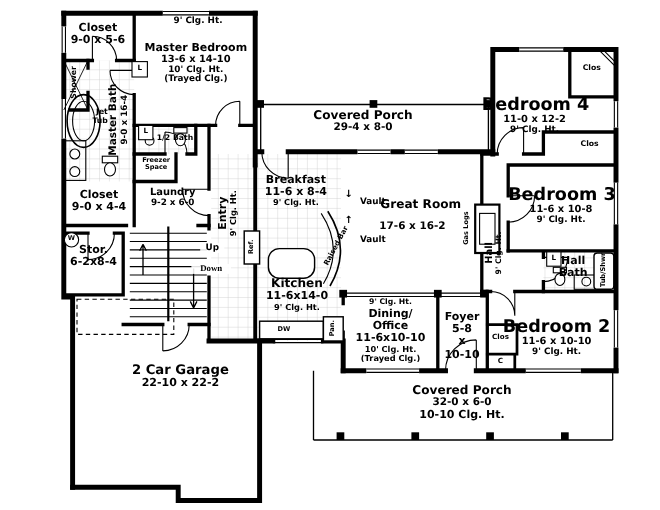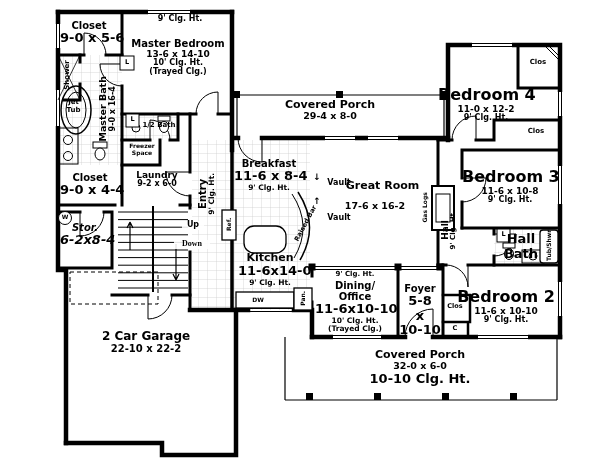--- a/index.html
+++ b/index.html
@@ -5,21 +5,21 @@
   html,body{margin:0;padding:0;background:#fff;}
   .plan{position:relative;width:600px;height:464px;background:#fff;overflow:hidden;
         font-family:"DejaVu Sans","Liberation Sans",sans-serif;border-radius:14px;}
   .plan svg{position:absolute;left:0;top:0;}
   .lbl{position:absolute;font-weight:bold;color:#000;text-align:center;
        line-height:1.12;white-space:nowrap;}
   .lbl span{display:block;}
   .vert{transform:rotate(-90deg);}
   .bar{transform:rotate(-62deg);}
   .s12{font-size:12px}.s11{font-size:11px}.s105{font-size:16px}.s10{font-size:10px}
-  .s95{font-size:9.5px}.s9{font-size:9px}.s85{font-size:13px}.s8{font-size:8px}
+  .s95{font-size:9.5px}.s9{font-size:9px}.s85{font-size:10px}.s8{font-size:8px}
   .s75{font-size:7.5px}.s7{font-size:7px}.s65{font-size:6.5px}.s6{font-size:6px}
   .halo{background:rgba(255,255,255,.88);padding:0 1px;margin-left:36px;}
 </style>
 </head>
 <body>
 
 <div class="plan">
 
 <svg width="600" height="464" viewBox="0 0 600 464">
   <defs>
@@ -212,21 +212,21 @@
 
 <div class="lbl vert s7" style="left:46px;top:71px;width:44px;">
   <span>Shower</span>
 </div>
 
 <div class="lbl vert" style="left:60px;top:99px;width:96px;">
   <span class="s95">Master Bath</span>
   <span class="s8">9-0 x 16-4</span>
 </div>
 
-<div class="lbl s7" style="left:62px;top:99px;width:23px;">
+<div class="lbl s7" style="left:62px;top:99px;width:36px;text-align:right;">
   <span>Jet</span>
   <span>Tub</span>
 </div>
 
 <div class="lbl s7" style="left:140px;top:122px;width:38px;">
   <span>1/2 Bath</span>
 </div>
 
 <div class="lbl s6" style="left:124px;top:143px;width:36px;">
   <span>Freezer</span>
@@ -236,21 +236,21 @@
 <div class="lbl" style="left:126px;top:170px;width:62px;">
   <span class="s9">Laundry</span>
   <span class="s8">9-2 x 6-0</span>
 </div>
 
 <div class="lbl" style="left:60px;top:172px;width:60px;">
   <span class="s10">Closet</span>
   <span class="s85">9-0 x 4-4</span>
 </div>
 
-<div class="lbl" style="left:60px;top:222px;width:50px;font-style:italic;">
+<div class="lbl" style="left:60px;top:222px;width:50px;">
   <span class="s10">Stor.</span>
   <span class="s85">6-2x8-4</span>
 </div>
 
 <div class="lbl s8 halo" style="left:146px;top:221px;width:20px;">
   <span>Up</span>
 </div>
 <div class="lbl s8 halo" style="left:138px;top:240px;width:34px;font-family:Liberation Serif, serif;">
   <span>Down</span>
 </div>
@@ -384,21 +384,21 @@
 <div class="lbl s65" style="left:127px;top:116px;width:11px;">
   <span>L</span>
 </div>
 <div class="lbl s65" style="left:498px;top:231px;width:11px;">
   <span>L</span>
 </div>
 <div class="lbl s6" style="left:60px;top:214px;width:10px;">
   <span>W</span>
 </div>
 
-<div class="lbl" style="left:66px;top:330px;width:160px;text-align:center;">
+<div class="lbl" style="left:84px;top:330px;width:160px;text-align:center;">
   <span class="s12">2 Car Garage</span>
   <span class="s10">22-10 x 22-2</span>
 </div>
 
 <div class="lbl" style="left:345px;top:349px;width:150px;">
   <span class="s11">Covered Porch</span>
   <span class="s95">32-0 x 6-0</span>
   <span class="s85">10-10 Clg. Ht.</span>
 </div>
 

